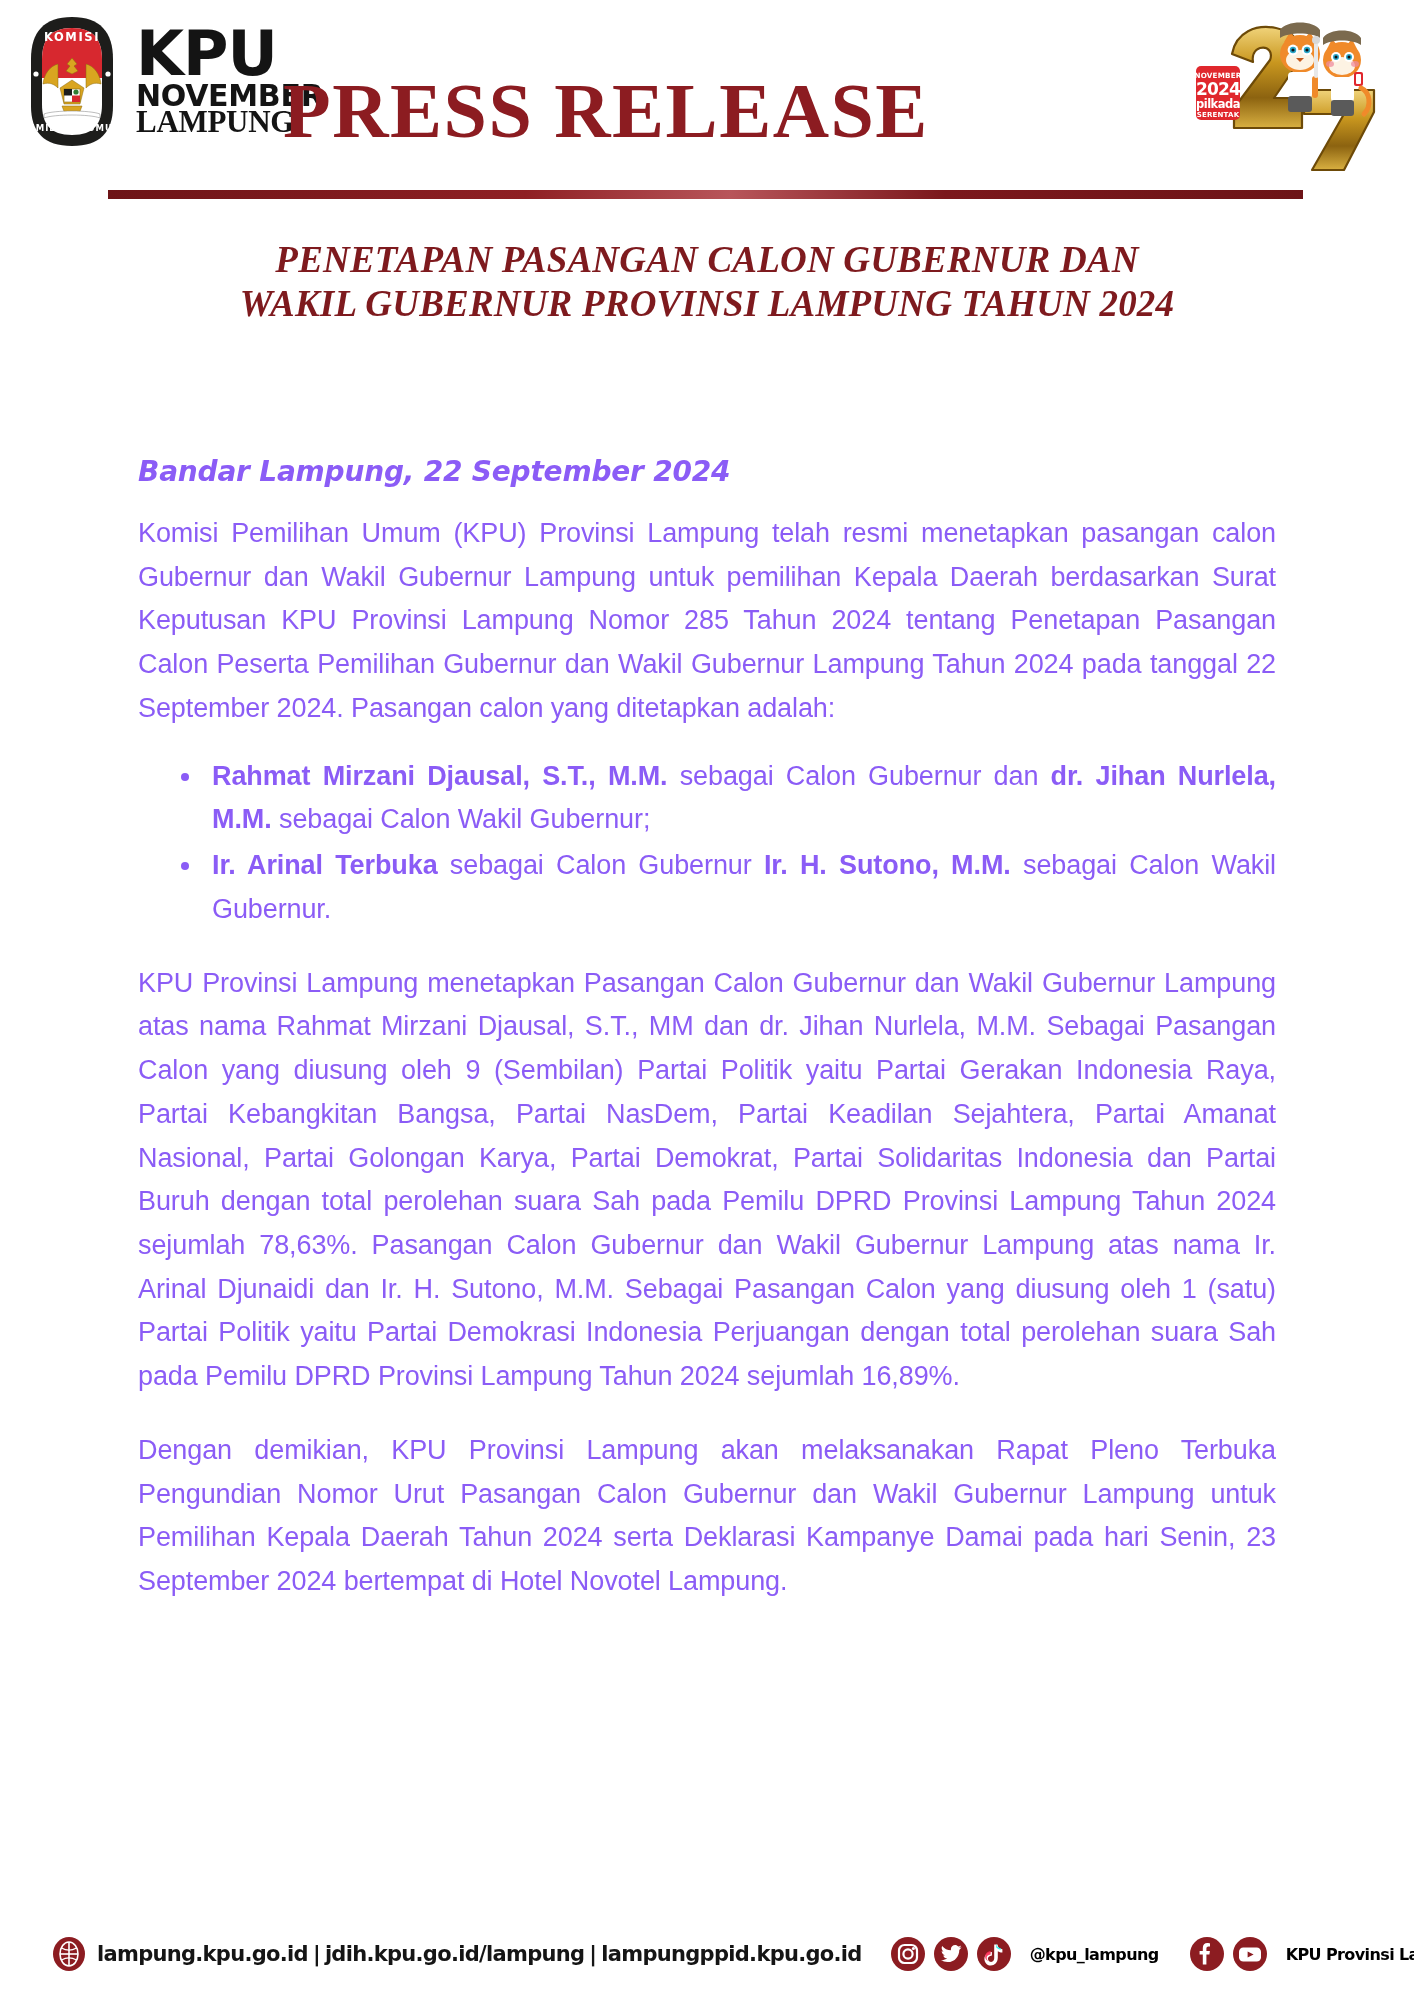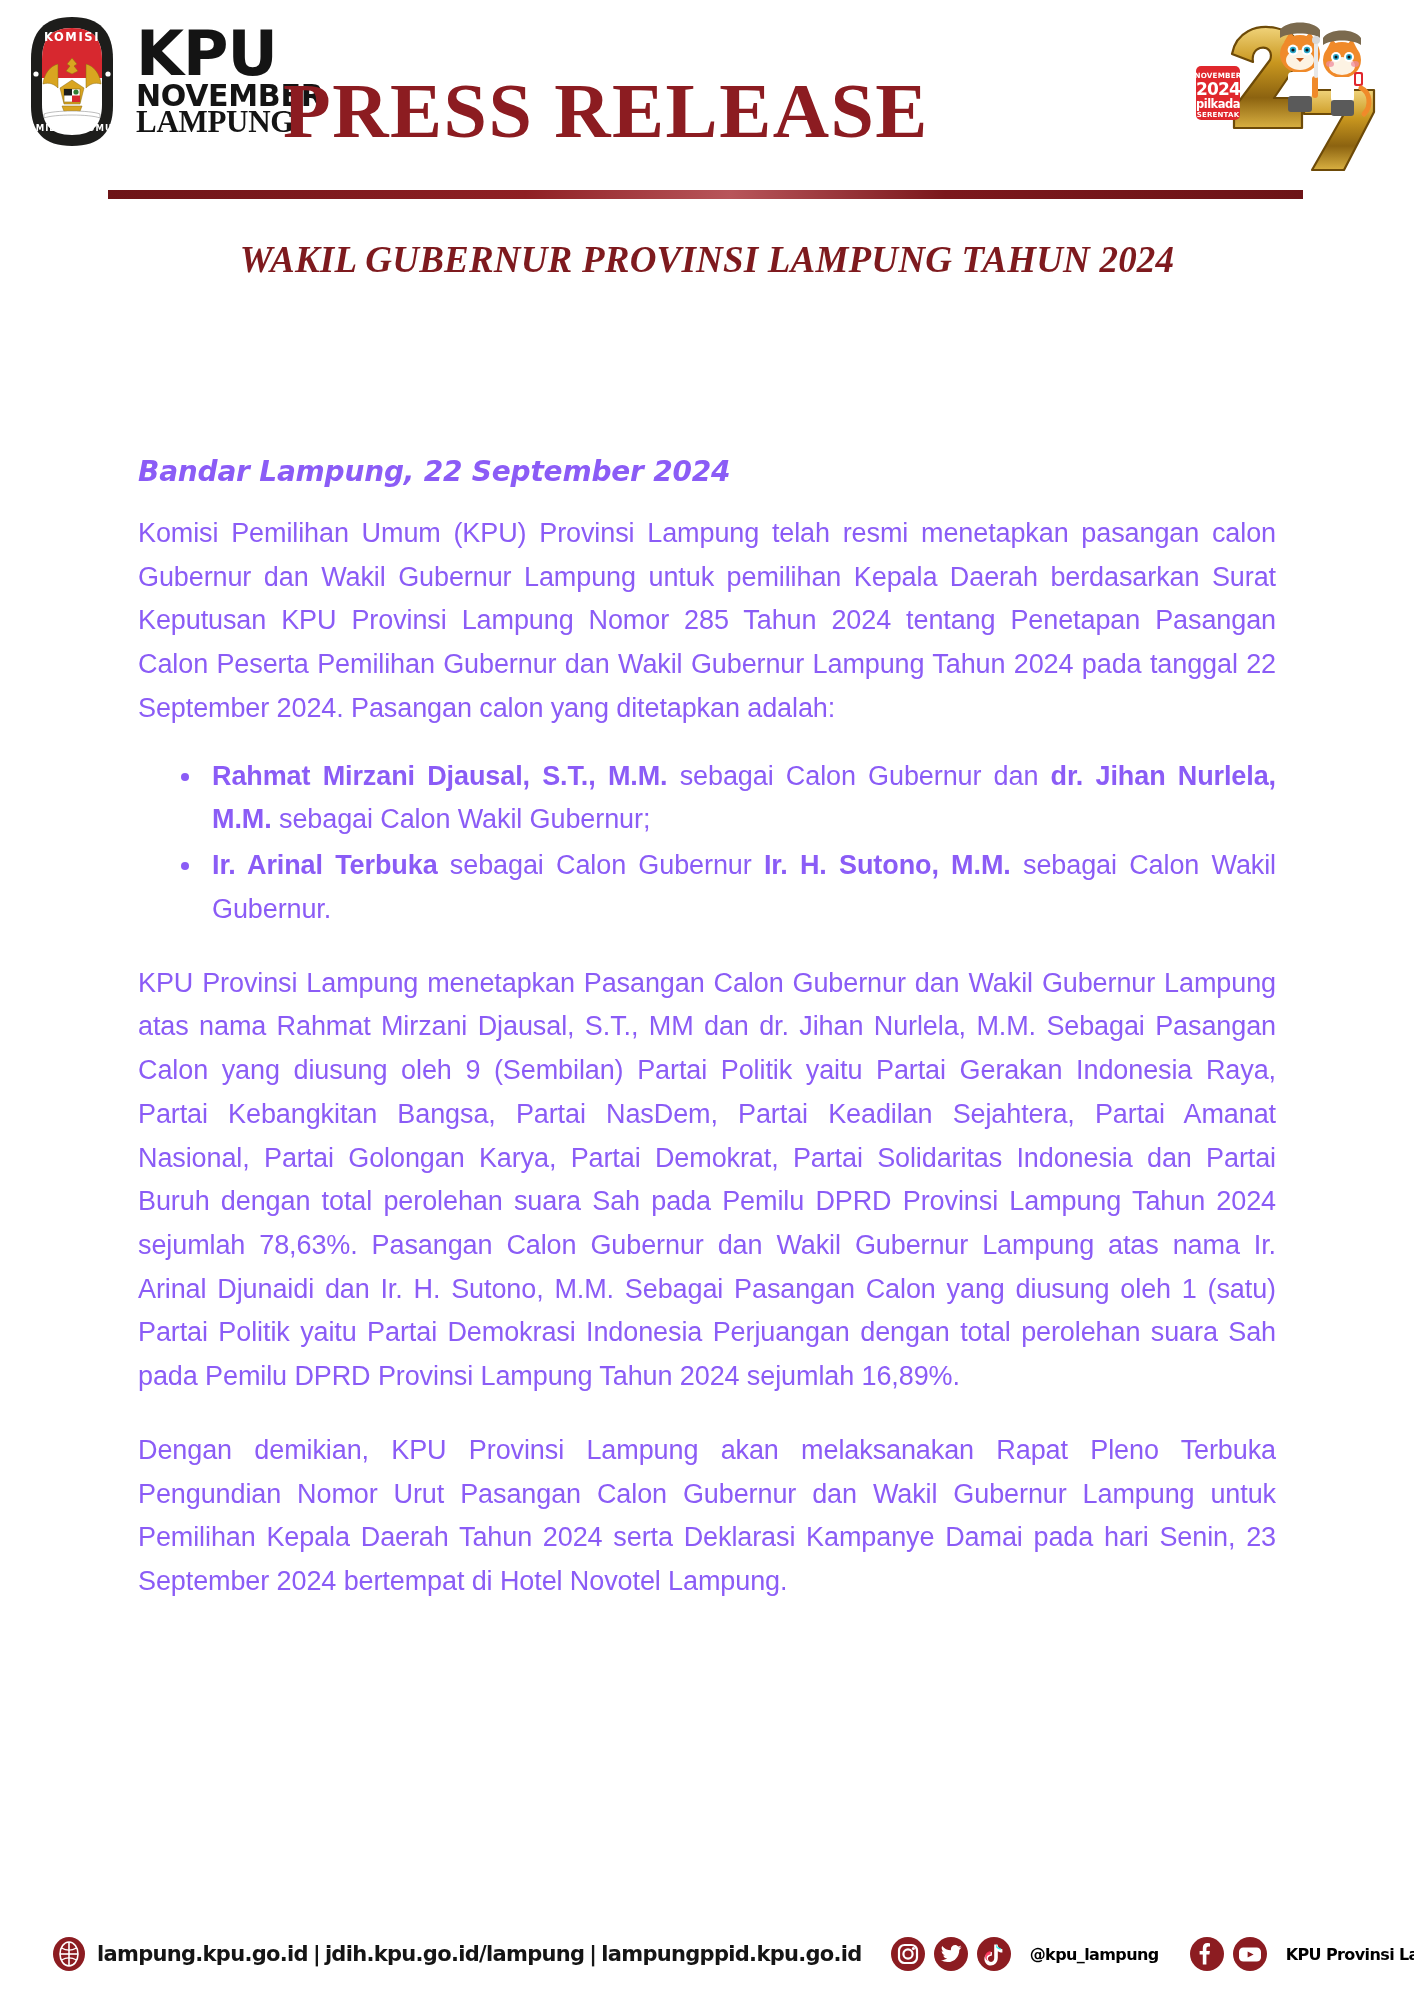--- a/index.html
+++ b/index.html
@@ -299,20 +299,21 @@
       <rect x="158" y="70" width="9" height="14" rx="2" fill="#e0272d"></rect>
       <rect x="160" y="72" width="5" height="10" rx="1" fill="#ffffff"></rect>
       <path d="M165 86 C174 90 176 104 168 112" stroke="#f08a2a" stroke-width="5" fill="none" stroke-linecap="round"></path>
     </g>
   </svg>
 </div>
 
 <div class="divider"></div>
 
 <div class="doc-title">
+  <span class="tl">PENETAPAN PASANGAN CALON GUBERNUR DAN</span>
   <span class="tl">WAKIL GUBERNUR PROVINSI LAMPUNG TAHUN 2024</span>
 </div>
 
 <div class="content">
 
   <div class="dateline">Bandar Lampung, 22 September 2024</div>
 
   <p class="body-par">Komisi Pemilihan Umum (KPU) Provinsi Lampung telah resmi menetapkan pasangan calon Gubernur dan Wakil Gubernur Lampung untuk pemilihan Kepala Daerah berdasarkan Surat Keputusan KPU Provinsi Lampung Nomor 285 Tahun 2024 tentang Penetapan Pasangan Calon Peserta Pemilihan Gubernur dan Wakil Gubernur Lampung Tahun 2024 pada tanggal 22 September 2024. Pasangan calon yang ditetapkan adalah:</p>
 
   <ul class="cand-list">

